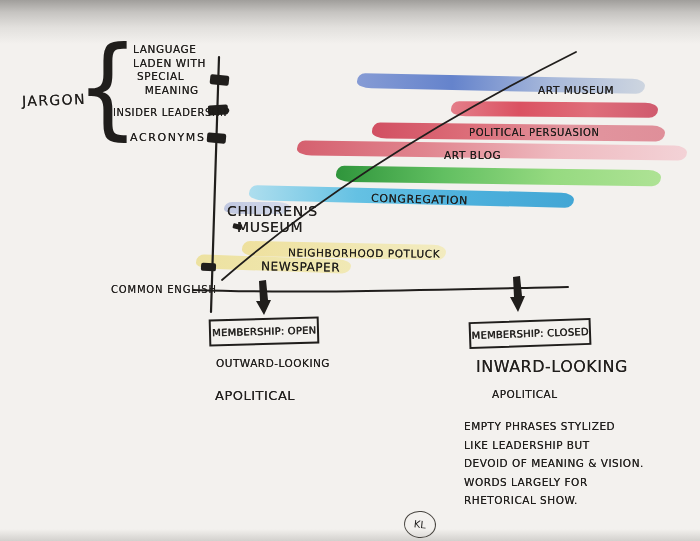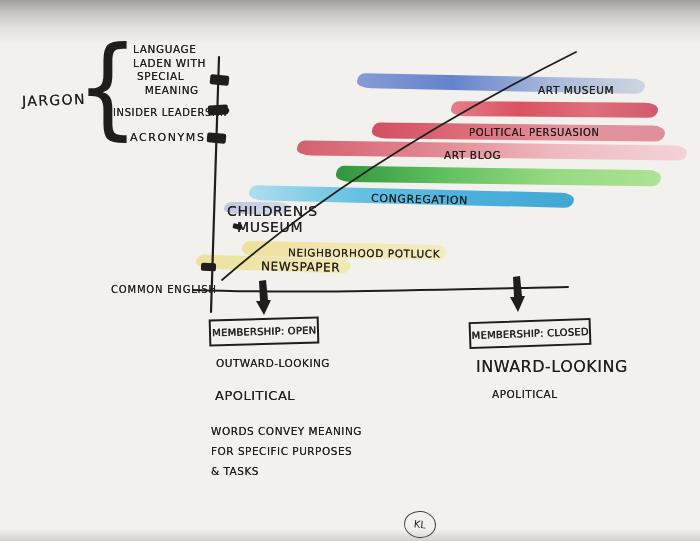--- a/index.html
+++ b/index.html
@@ -110,23 +110,25 @@
 
   <div class="membox membox-open">
     <span>MEMBERSHIP: OPEN</span>
   </div>
   <div class="membox membox-closed">
     <span>MEMBERSHIP: CLOSED</span>
   </div>
 
   <div class="note open-n1">OUTWARD-LOOKING</div>
   <div class="note open-n2">APOLITICAL</div>
-  <div class="note open-n3">WORDS CONVEY MEANING
-FOR SPECIFIC PURPOSES
-&amp; TASKS</div>
   <div class="note closed-n1">INWARD-LOOKING</div>
   <div class="note closed-n2">APOLITICAL</div>
+  <div class="note closed-n3">EMPTY PHRASES STYLIZED
+LIKE LEADERSHIP BUT
+DEVOID OF MEANING &amp; VISION.
+WORDS LARGELY FOR
+RHETORICAL SHOW.</div>
 
   <div class="sig">
     <span>KL</span>
   </div>
 
 </div>
 
 </body></html>

